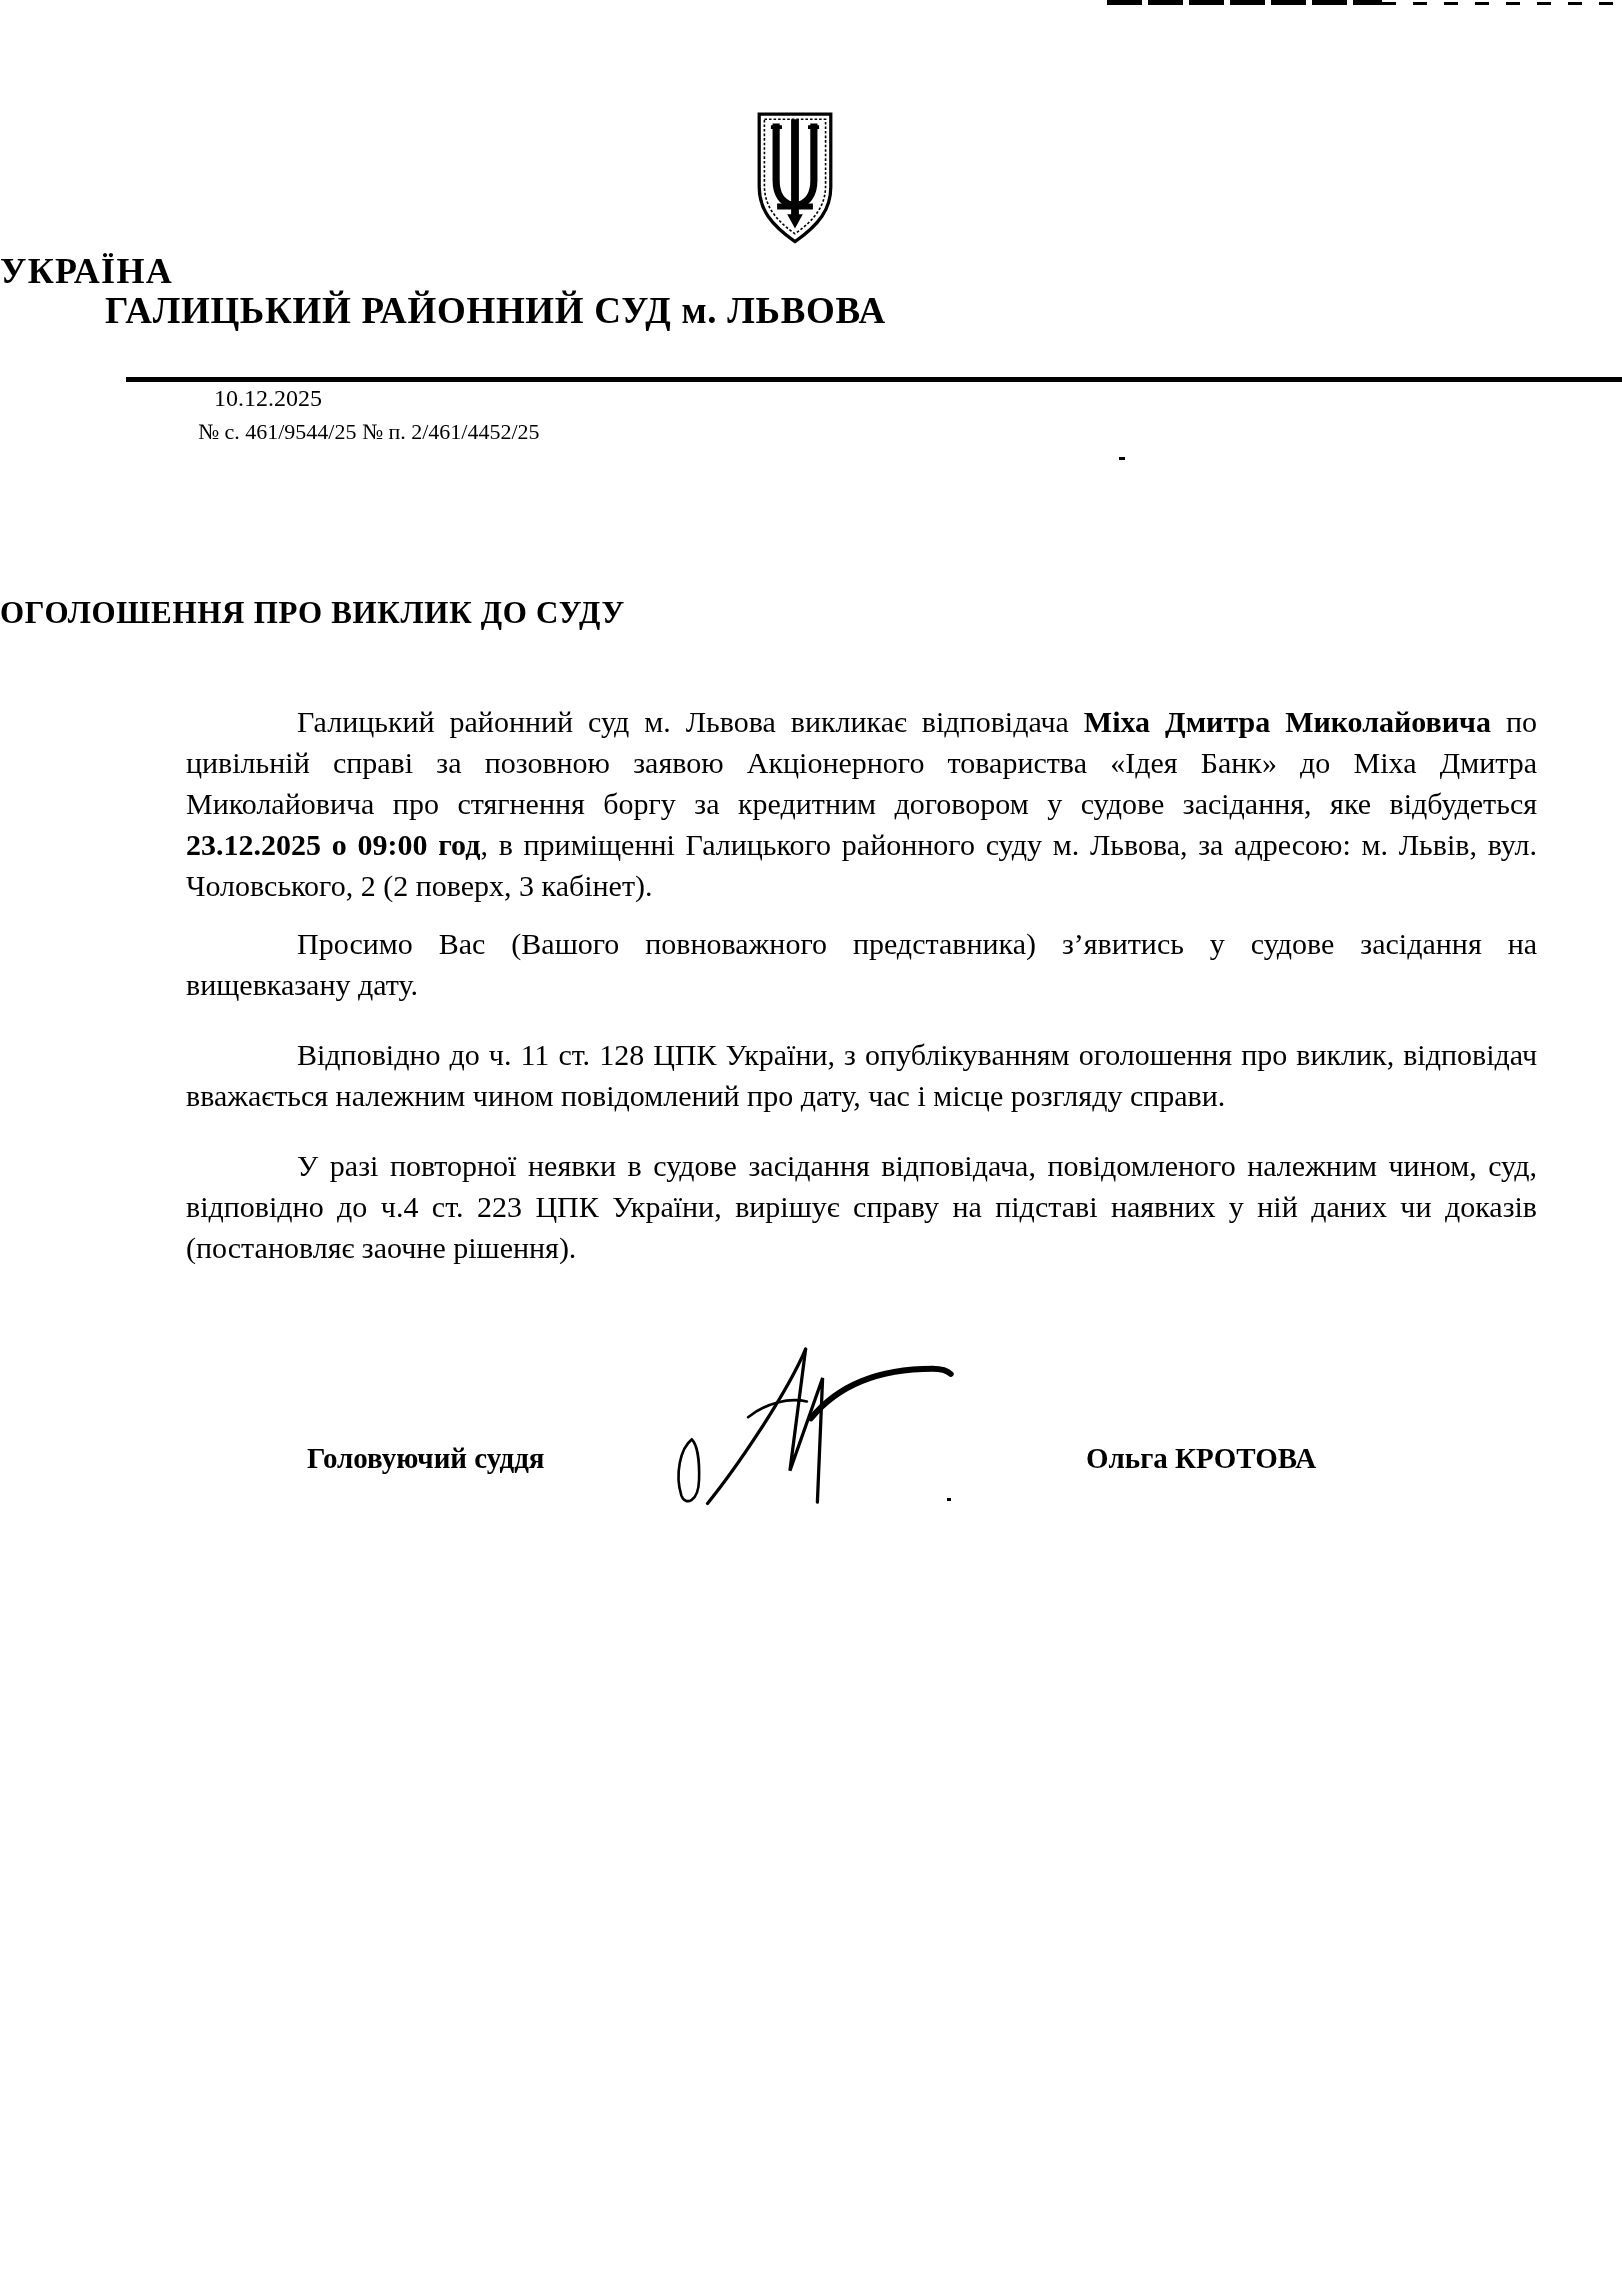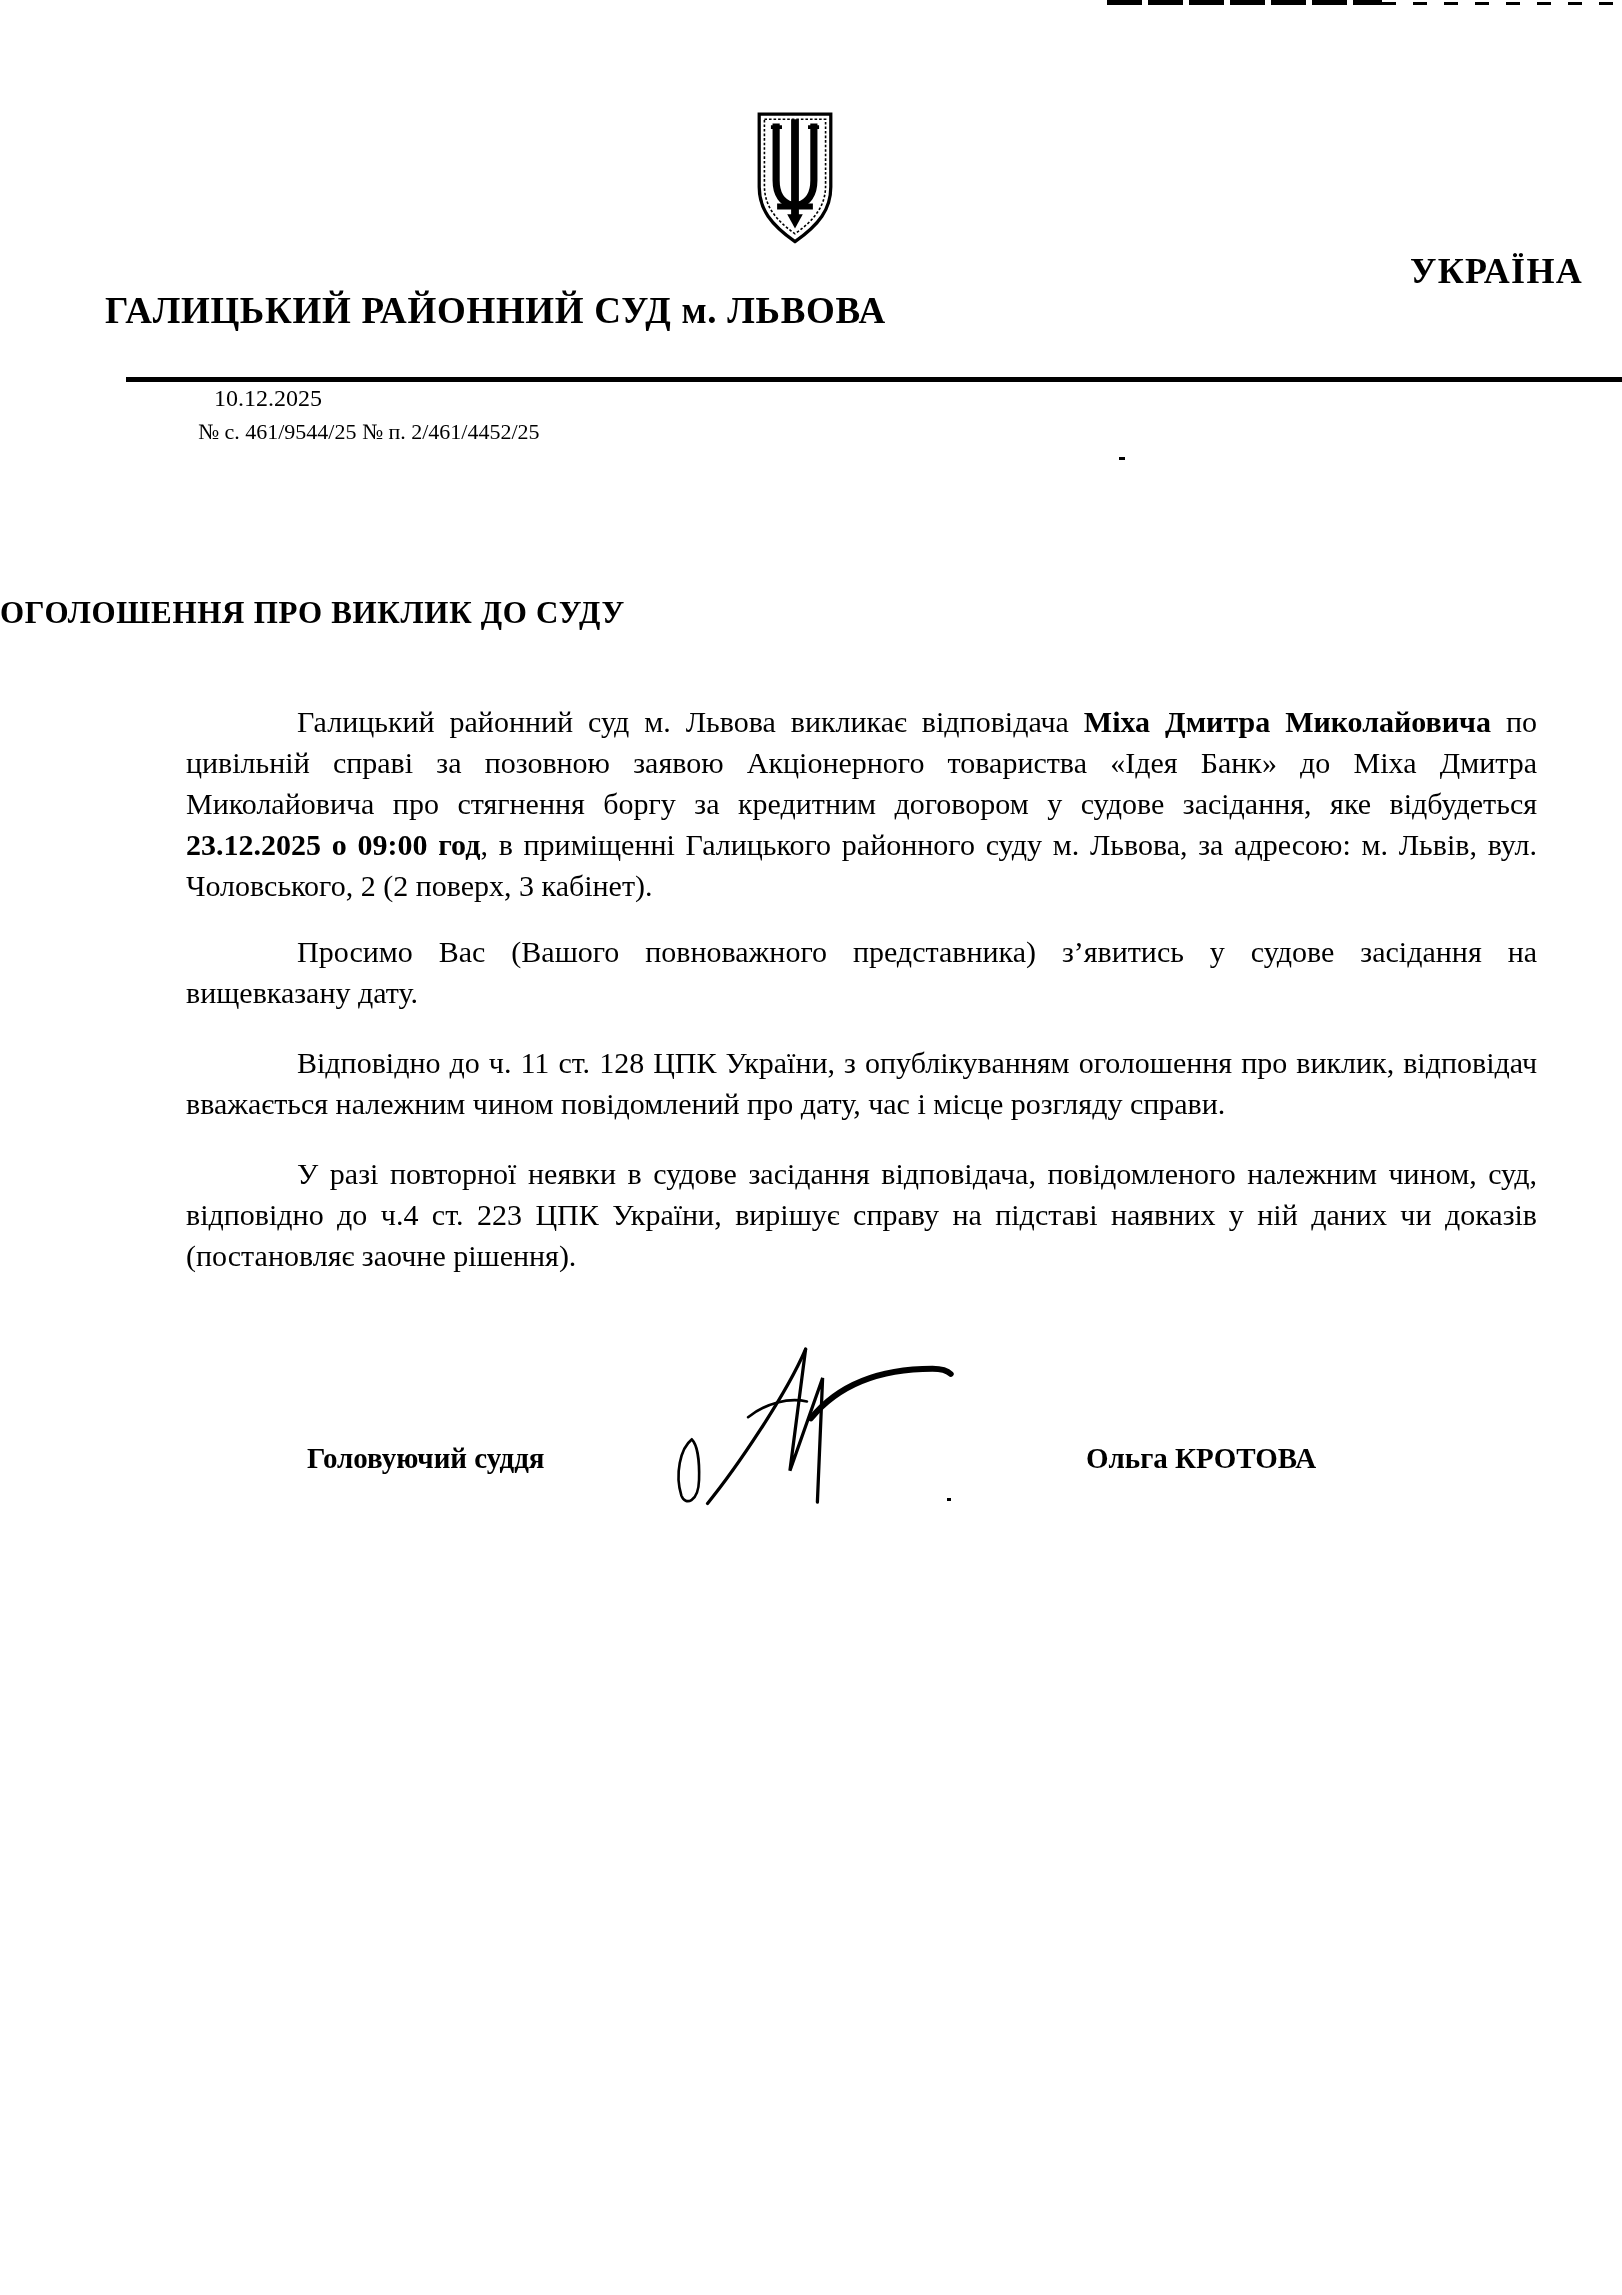--- a/index.html
+++ b/index.html
@@ -21,21 +21,21 @@
   .artifact-top-dashes {
     position:absolute; top:2px; left:1382px; width:241px; height:2.6px;
     background:repeating-linear-gradient(90deg,#000 0 14.4px,transparent 14.4px 31px);
   }
   .speck-1 { position:absolute; top:457px; left:1119px; width:5.9px; height:2.6px; background:#000; }
   .speck-2 { position:absolute; top:1498px; left:947px; width:3.9px; height:3.3px; background:#000; }
 
   
   .trident-wrap { position:absolute; top:110px; left:754px; width:82px; height:139px; }
   .country {
-    position:absolute; top:250px; left:0; width:1583px; text-align:right;
+    position:absolute; top:250px; left:0; width:1583px; text-align:left;
     font-size:36px; font-weight:bold; letter-spacing:1.3px;
   }
   .court-name {
     position:absolute; top:289px; left:105px; right:0; text-align:left;
     font-size:37px; font-weight:bold; white-space:nowrap; letter-spacing:0.7px;
   }
   .address-line {
     position:absolute; top:338px; left:179px; width:1439px;
     font-size:27.5px; white-space:nowrap; word-spacing:4.6px;
   }
@@ -55,21 +55,21 @@
     position:absolute; top:595px; left:0; right:0; margin:0; 
     font-size:31px; font-weight:bold; letter-spacing:0.7px;
   }
 
   
   .body-text {
     position:absolute; top:701px; left:186px; width:1351px;
     font-size:30px; line-height:41px; text-align:justify;
   }
   .body-text p { margin:0; text-indent:111px; }
-  .body-text p.gap-s { margin-top:25px; }
+  .body-text p.gap-s { margin-top:17px; }
   .body-text p.gap-l { margin-top:29px; }
   .b { font-weight:bold;margin-top:23px; }
 
   
   .sig-role  { position:absolute; top:1442px; left:307px;  font-size:29px; font-weight:bold; white-space:nowrap; }
   .sig-name  { position:absolute; top:1442px; left:1086px; font-size:29px; font-weight:bold; white-space:nowrap; }
   .signature-svg { position:absolute; top:1340px; left:651px; width:321px; height:170px; }
 </style>
 </head>
 <body>

